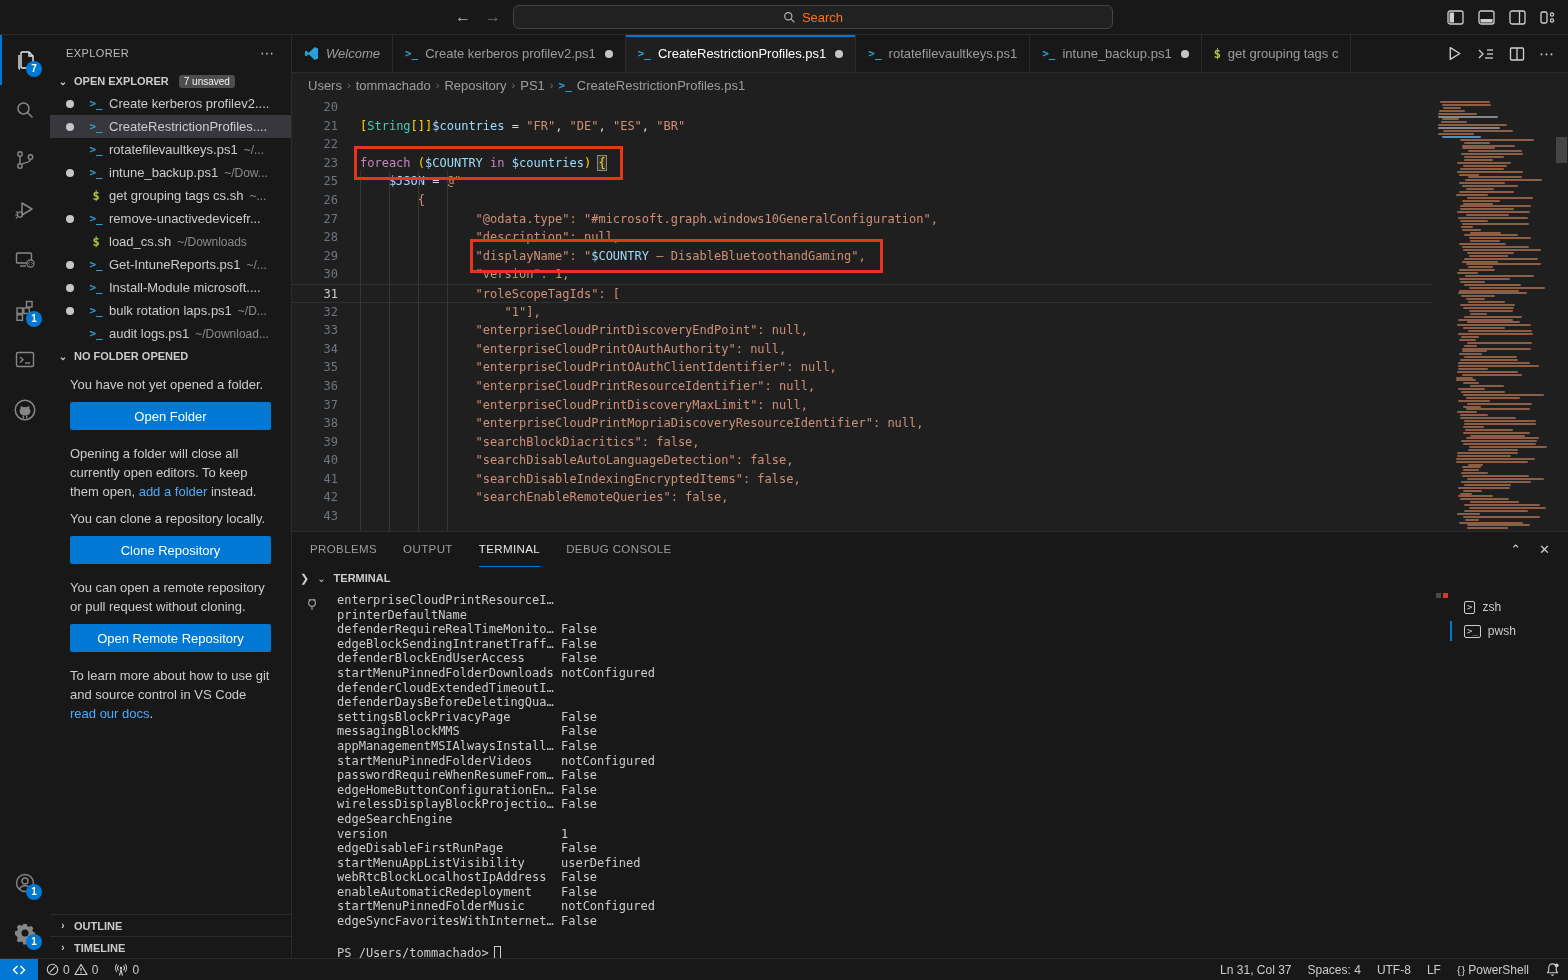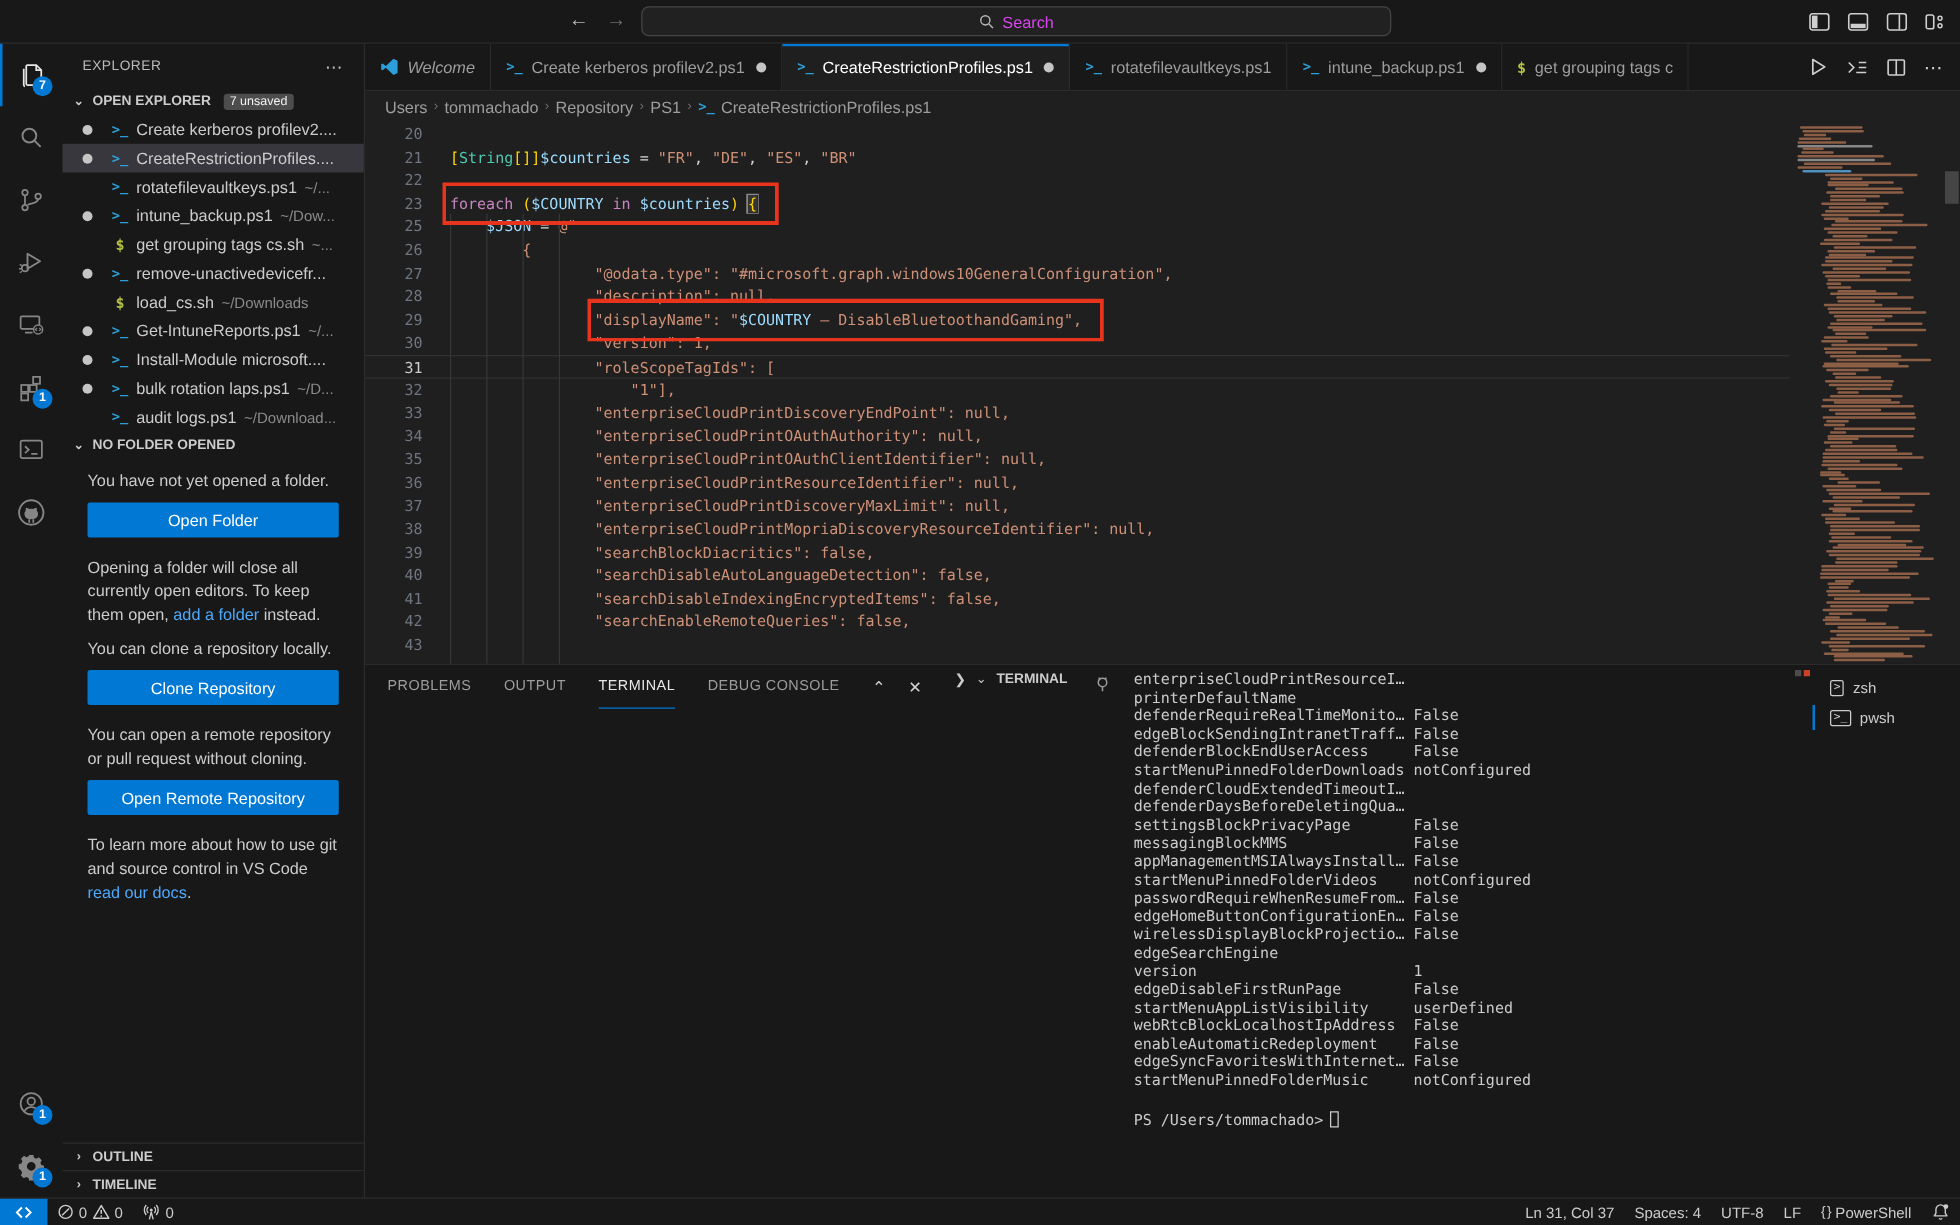--- a/index.html
+++ b/index.html
@@ -4,21 +4,21 @@
 <style>
   * { margin:0; padding:0; box-sizing:border-box; }
   html,body { width:1568px; height:980px; overflow:hidden; }
   body { background:#1f1f1f; color:#cccccc; font-family:"Liberation Sans", sans-serif; font-size:13px; }
   .app { display:flex; flex-direction:column; width:100%; height:100%; }
 
   
   .titlebar { height:35px; background:#181818; border-bottom:1px solid #2b2b2b; display:flex; align-items:center; position:relative; flex:none; }
   .nav-arrows { position:absolute; left:455px; display:flex; gap:14px; color:#b6b6b6; font-size:16px; }
   .nav-arrows .fwd { color:#6c6c6c; }
-  .searchbox { position:absolute; left:513px; width:600px; height:24px; background:#212121; border:1px solid #454545; border-radius:6px; display:flex; align-items:center; justify-content:center; color:#d946ef; font-size:13px; gap:6px; }
+  .searchbox { position:absolute; left:513px; width:600px; height:24px; background:#212121; border:1px solid #454545; border-radius:6px; display:flex; align-items:center; justify-content:center; color:#f97316; font-size:13px; gap:6px; }
   .tb-icons { position:absolute; right:12px; display:flex; gap:14px; align-items:center; }
   .tb-icons svg { display:block; }
 
   
   .middle { flex:1; display:flex; min-height:0; }
 
   
   .activitybar { width:50px; background:#181818; display:flex; flex-direction:column; align-items:center; flex:none; }
   .ab-item { width:50px; height:50px; display:flex; align-items:center; justify-content:center; position:relative; color:#868686; }
   .ab-item.active { color:#e7e7e7; border-left:2px solid #0078d4; }
@@ -78,21 +78,21 @@
   .annot::before { content:""; position:absolute; inset:-7px 0; box-shadow:0 0 0 3px #e8341c; pointer-events:none; }
   .annot { box-shadow:none; }
   .guide { position:absolute; width:1px; background:#363636; }
 
   .minimap { width:122px; flex:none; position:relative; background:#1f1f1f; }
   .minimap .mm-bar { position:absolute; height:2px; border-radius:1px; }
   .ed-scroll { width:14px; flex:none; position:relative; }
   .ed-scroll .slider { position:absolute; left:2px; right:1px; top:40px; height:26px; background:#454545; }
 
   
-  .panel { height:427px; flex:none; background:#181818; border-top:1px solid #2b2b2b; display:flex; }
+  .panel { height:427px; flex:none; background:#181818; border-top:1px solid #2b2b2b; display:flex; flex-direction:column; }
   .panel-tabs { height:35px; display:flex; align-items:center; padding:0 18px; gap:26px; flex:none; position:relative; }
   .panel-tab { font-size:11.5px; letter-spacing:.4px; color:#9d9d9d; height:100%; display:flex; align-items:center; cursor:pointer; border-bottom:1px solid transparent; }
   .panel-tab.active { color:#e7e7e7; border-bottom:1px solid #0078d4; }
   .panel-actions { margin-left:auto; display:flex; gap:18px; color:#cfcfcf; font-size:13px; }
   .term-sec-head { height:22px; display:flex; align-items:center; gap:8px; padding:0 8px; flex:none; font-size:11px; font-weight:bold; color:#cccccc; }
   .term-sec-head .maxchev { color:#cccccc; font-size:11px; font-weight:normal; }
   .term-sec-head .chev { font-size:10px; font-weight:normal; }
   .terminal-body { flex:1; display:flex; min-height:0; position:relative; }
   .term-gutter { width:45px; flex:none; position:relative; }
   .term-content { flex:1; font-family:"DejaVu Sans Mono",monospace; font-size:12px; line-height:14.6px; color:#cccccc; overflow:hidden; padding-top:4px; position:relative; }
@@ -622,22 +622,22 @@
               <div class="trow"><span class="tname">startMenuPinnedFolderVideos</span><span class="tval">notConfigured</span></div>
               <div class="trow"><span class="tname">passwordRequireWhenResumeFrom…</span><span class="tval">False</span></div>
               <div class="trow"><span class="tname">edgeHomeButtonConfigurationEn…</span><span class="tval">False</span></div>
               <div class="trow"><span class="tname">wirelessDisplayBlockProjectio…</span><span class="tval">False</span></div>
               <div class="trow"><span class="tname">edgeSearchEngine</span><span class="tval"></span></div>
               <div class="trow"><span class="tname">version</span><span class="tval">1</span></div>
               <div class="trow"><span class="tname">edgeDisableFirstRunPage</span><span class="tval">False</span></div>
               <div class="trow"><span class="tname">startMenuAppListVisibility</span><span class="tval">userDefined</span></div>
               <div class="trow"><span class="tname">webRtcBlockLocalhostIpAddress</span><span class="tval">False</span></div>
               <div class="trow"><span class="tname">enableAutomaticRedeployment</span><span class="tval">False</span></div>
+              <div class="trow"><span class="tname">startMenuPinnedFolderMusic</span><span class="tval">notConfigured</span></div>
               <div class="trow"><span class="tname">edgeSyncFavoritesWithInternet…</span><span class="tval">False</span></div>
-              <div class="trow"><span class="tname">startMenuPinnedFolderMusic</span><span class="tval">notConfigured</span></div>
               <div class="prompt-row"><span>PS /Users/tommachado&gt;</span><span class="cursor-box"></span></div>
             </div>
           <div class="term-decor">
               <span class="d1"></span>
               <span class="d2"></span>
             </div>
           <div class="term-list" id="term-list-holder">
               <div class="term-item">
                 <span class="shell-glyph">&gt;</span>
                 <span>zsh</span>

